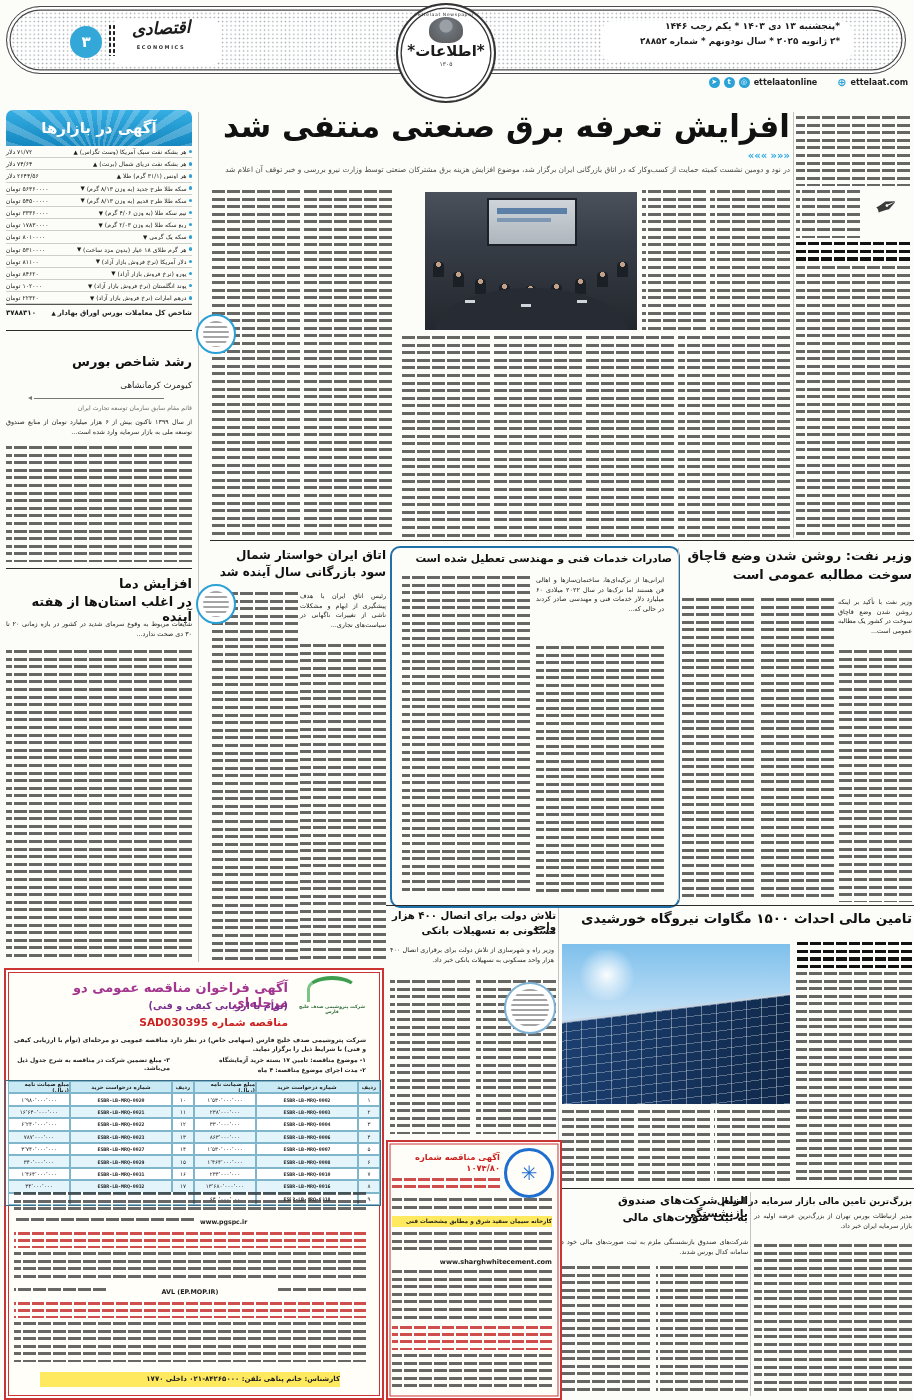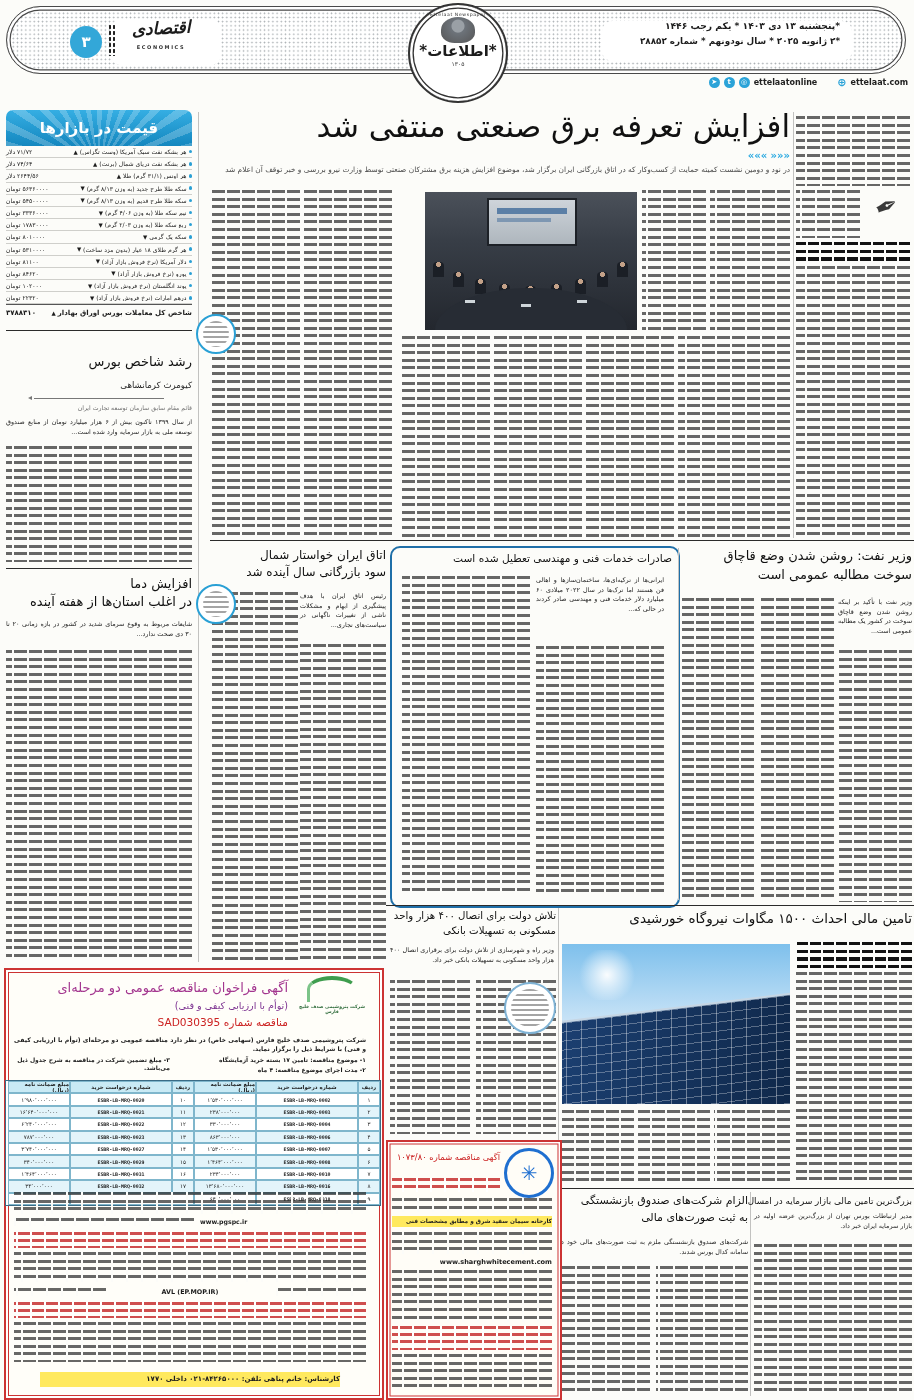--- a/index.html
+++ b/index.html
@@ -16,27 +16,27 @@
       background-image:
         repeating-linear-gradient(to left, transparent 0 11px, #fcfcf9 11px 13px),
         repeating-linear-gradient(to bottom, rgba(5,5,5,.95) 0 3.4px, transparent 3.4px 7.6px);}
   .gkr{position:absolute;
       background-image:
         repeating-linear-gradient(to left, transparent 0 12px, #fff 12px 14px),
         repeating-linear-gradient(to bottom, rgba(195,35,35,.8) 0 3px, transparent 3px 7.2px);}
   .hr{position:absolute;height:1.3px;background:#2b2b2b;}
   .vr{position:absolute;width:1px;background:#c2c2c0;}
   .lead{position:absolute;font-size:6.4px;line-height:1.5;text-align:justify;color:#222;}
-  .hl{position:absolute;font-weight:400;color:#111;}
+  .hl{position:absolute;font-weight:700;color:#111;}
   
   .band{position:absolute;left:6px;top:6px;width:898px;height:66px;border:1.2px solid #4a4a4a;border-radius:34px;
         background:radial-gradient(rgba(120,128,134,.65) .7px, transparent .95px) 0 0/4.2px 4.2px,#fff;
         box-shadow:inset 0 0 0 2.5px #fff, inset 0 0 0 3.7px #4a4a4a;}
   .patch{position:absolute;background:#fff;border-radius:10px;}
-  .logo{position:absolute;left:408px;top:3px;width:96px;height:96px;border-radius:50%;background:#fff;
+  .logo{position:absolute;left:396px;top:3px;width:96px;height:96px;border-radius:50%;background:#fff;
         border:2px solid #333;box-shadow:inset 0 0 0 2.5px #fff, inset 0 0 0 3.8px #333;z-index:5;
         display:flex;flex-direction:column;align-items:center;justify-content:flex-start;}
   .badge{position:absolute;left:70px;top:26px;width:32px;height:32px;border-radius:50%;background:#33a7d8;
          color:#fff;font-weight:900;font-size:15px;line-height:32px;text-align:center;}
   .sic{width:11px;height:11px;border-radius:50%;background:#2ba3d8;color:#fff;font-size:7px;line-height:11px;text-align:center;font-weight:700;}
   .mrow{display:flex;align-items:center;height:11.2px;border-bottom:.6px solid #cfcfcb;font-size:6.1px;}
   .mdot{width:3.5px;height:3.5px;border-radius:50%;background:#2aa0d5;margin-left:2px;flex:0 0 auto;}
   .mlabel{white-space:nowrap;overflow:hidden;}
   .marrow{font-size:5.5px;margin:0 2px;flex:0 0 auto;}
   .mval{margin-right:auto;white-space:nowrap;font-size:6.1px;color:#222;}
@@ -121,21 +121,21 @@
   <div class="gk" style="left:796px;top:190px;width:64px;height:48px"></div>
   <div class="abs" style="left:864px;top:190px;width:46px;height:46px;text-align:center">
     <span style="display:inline-block;font-size:28px;color:#3a3a3a;transform:rotate(-25deg)">✒</span>
   </div>
   <div class="gkb" style="left:796px;top:242px;width:114px;height:20px"></div>
   <div class="gk" style="left:796px;top:266px;width:114px;height:270px"></div>
 
   <div class="abs" style="left:6px;top:110px;width:186px">
     <div style="height:36px;border-radius:7px 7px 0 0;display:flex;align-items:center;justify-content:center;
                 color:#fff;font-weight:900;font-size:15px;
-                background:repeating-conic-gradient(from -90deg at 50% 160%, rgba(255,255,255,.22) 0 5deg, transparent 5deg 11deg),linear-gradient(#35aee3,#1487bf)">قیمت در بازارها</div>
+                background:repeating-conic-gradient(from -90deg at 50% 160%, rgba(255,255,255,.22) 0 5deg, transparent 5deg 11deg),linear-gradient(#35aee3,#1487bf)">آگهی در بازارها</div>
     <div style="border-bottom:1.4px solid #555">
       <div class="mrow">
           <span class="mdot"></span>
           <span class="mlabel">هر بشکه نفت سبک آمریکا (وست تگزاس)</span>
           <span class="marrow">▲</span>
           <span class="mval">۷۱/۷۲ دلار</span>
         </div>
       <div class="mrow">
           <span class="mdot"></span>
           <span class="mlabel">هر بشکه نفت دریای شمال (برنت)</span>

